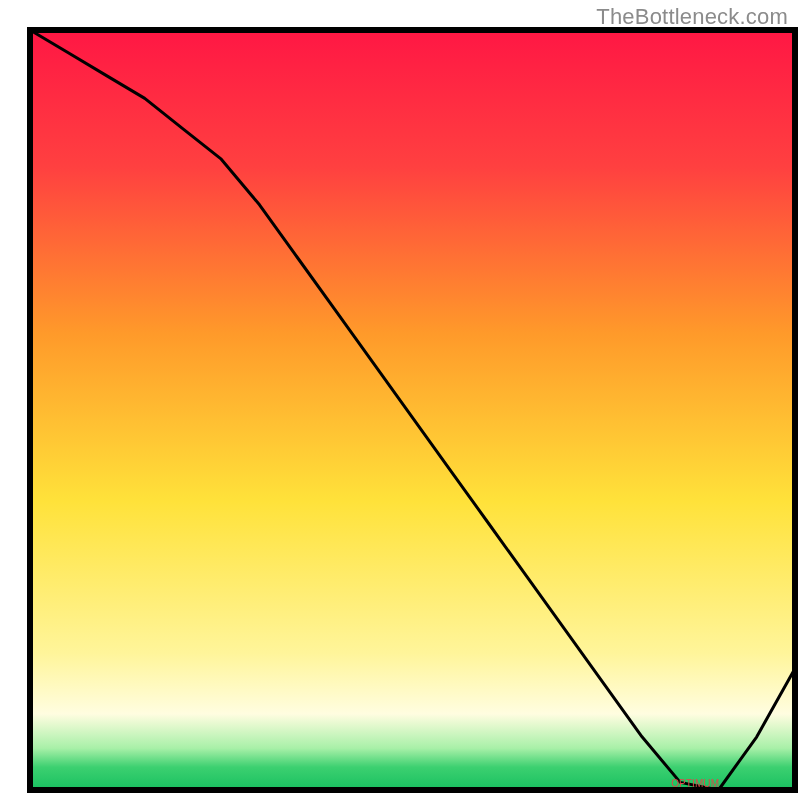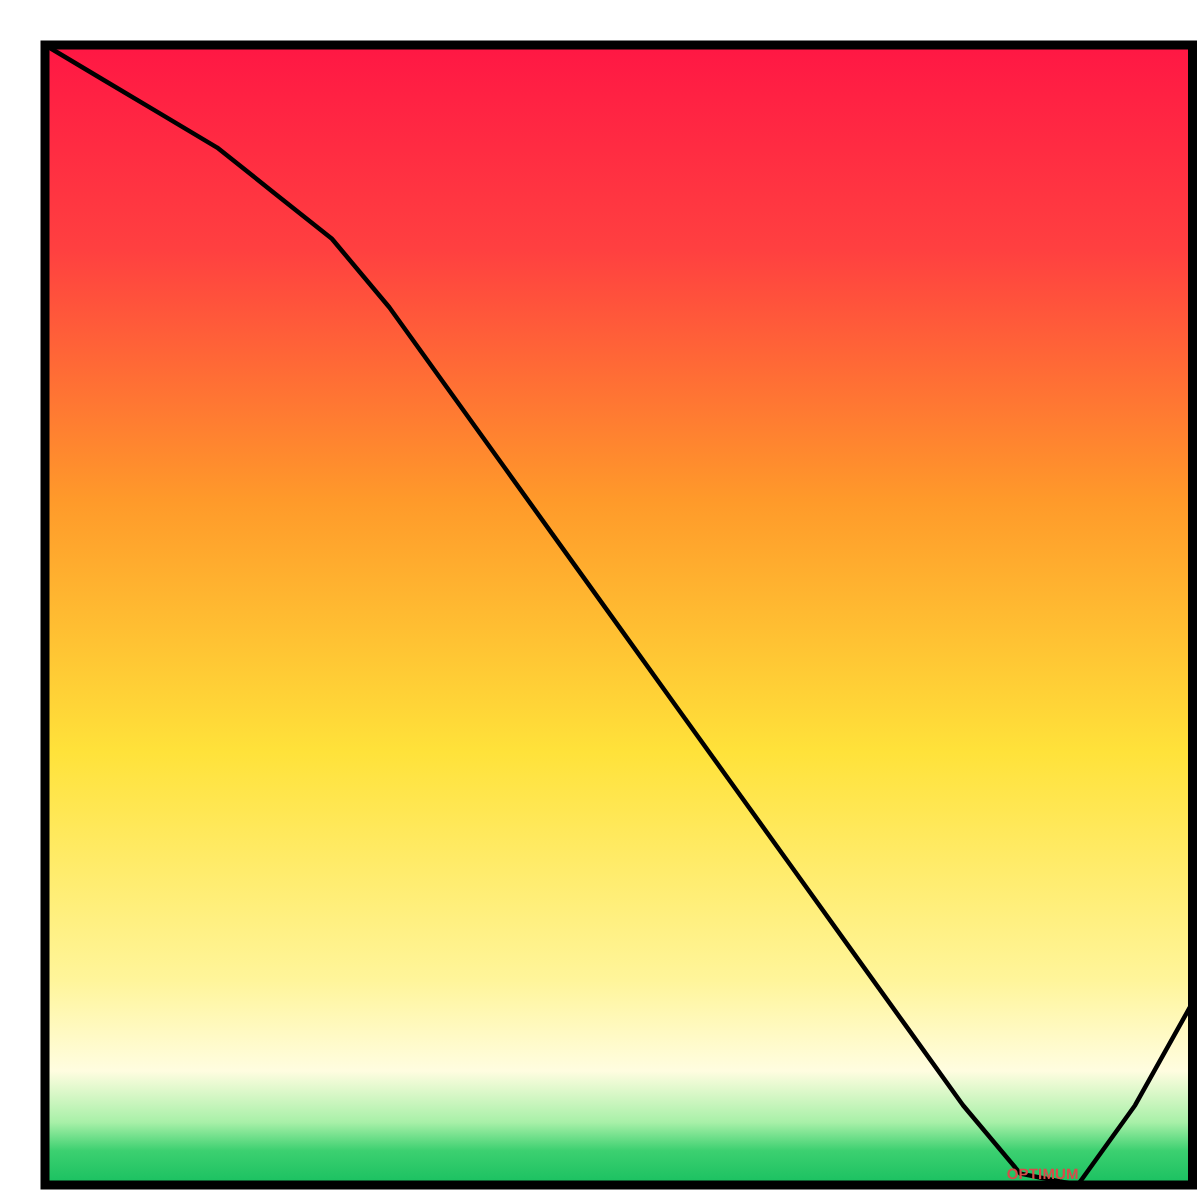--- a/index.html
+++ b/index.html
@@ -27,30 +27,31 @@
   svg.chart {
     position: absolute;
     top: 0;
     left: 0;
     width: 800px;
     height: 800px;
   }
   .marker-label {
     position: absolute;
     font-size: 10px;
-    font-weight: 700;
+    font-weight: 400;
     color: #d94b49;
     letter-spacing: 0.1px;
     pointer-events: none;
   }
 </style>
 </head>
 <body>
 
 <div class="container">
+  <div class="attribution">TheBottleneck.com</div>
 
   <svg class="chart" viewBox="0 0 800 800">
     <defs>
       <linearGradient id="bg-grad" x1="0" y1="0" x2="0" y2="1">
           <stop offset="0%" stop-color="#ff1744"></stop>
           <stop offset="18%" stop-color="#ff4040"></stop>
           <stop offset="40%" stop-color="#ff9a2a"></stop>
           <stop offset="62%" stop-color="#ffe23a"></stop>
           <stop offset="82%" stop-color="#fff59a"></stop>
           <stop offset="90%" stop-color="#fffde0"></stop>

